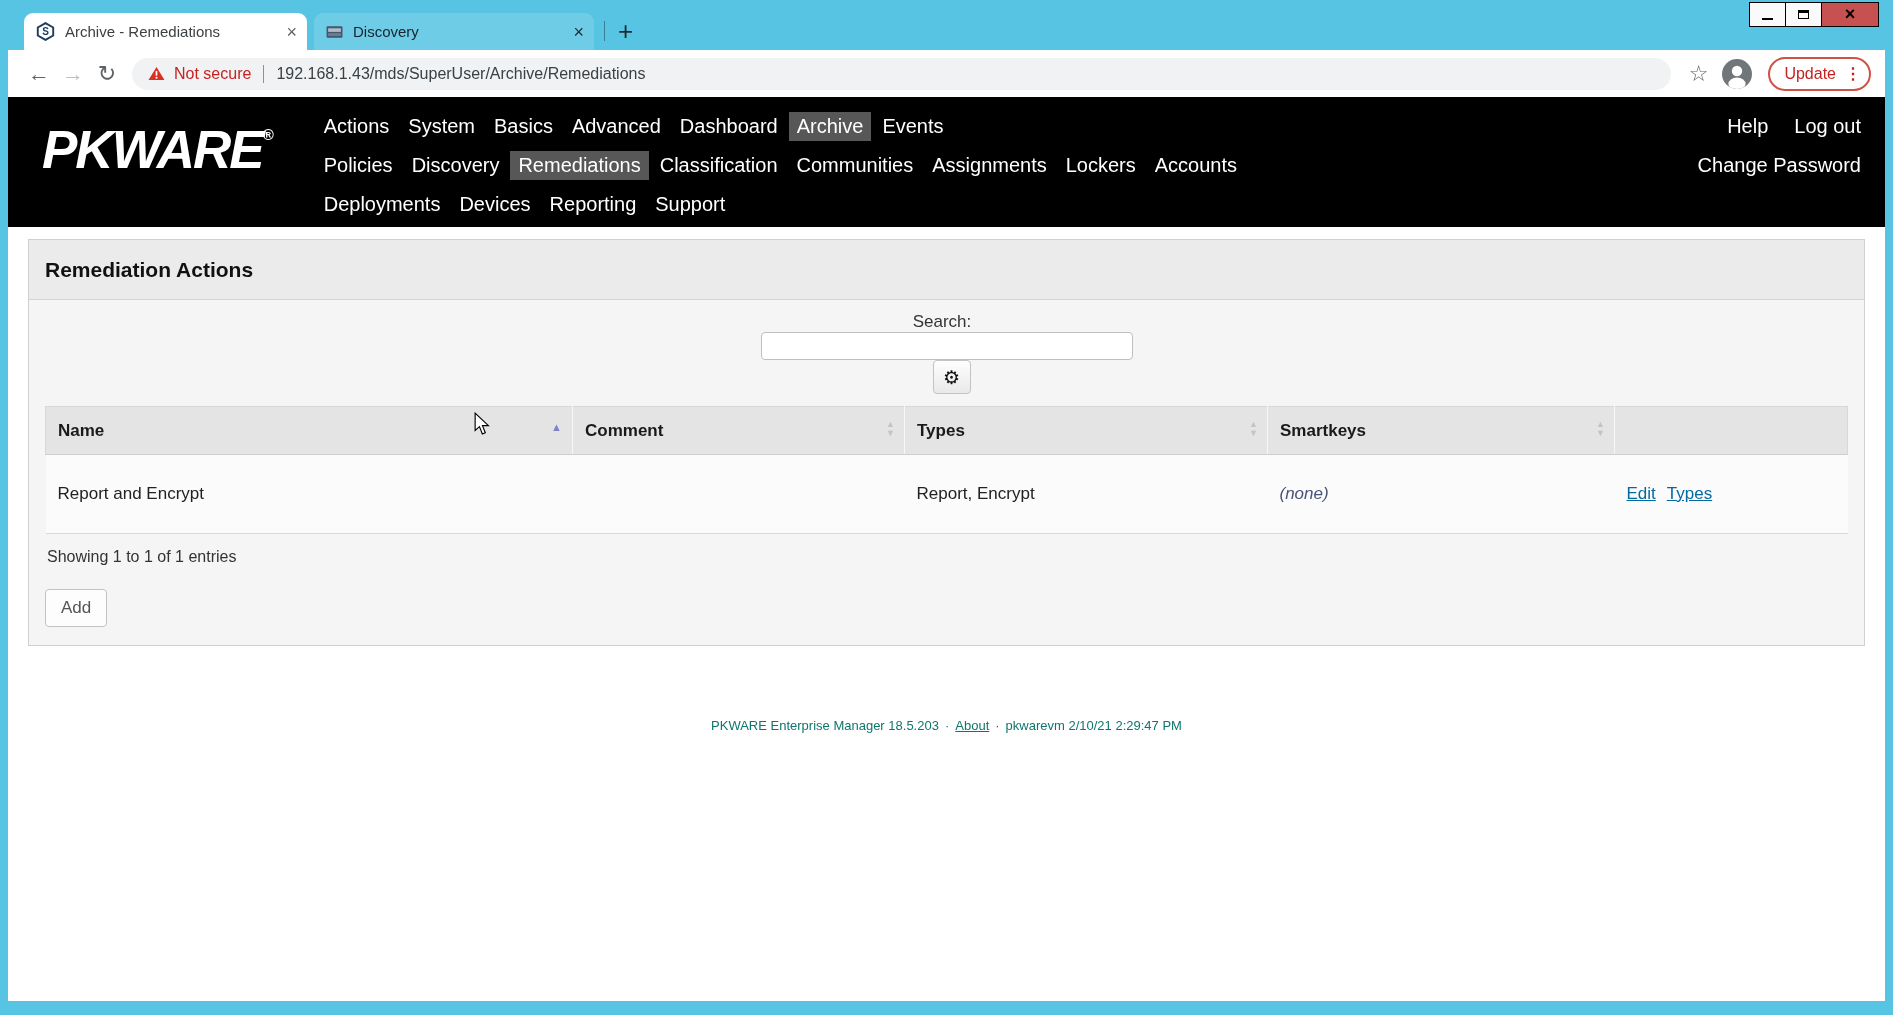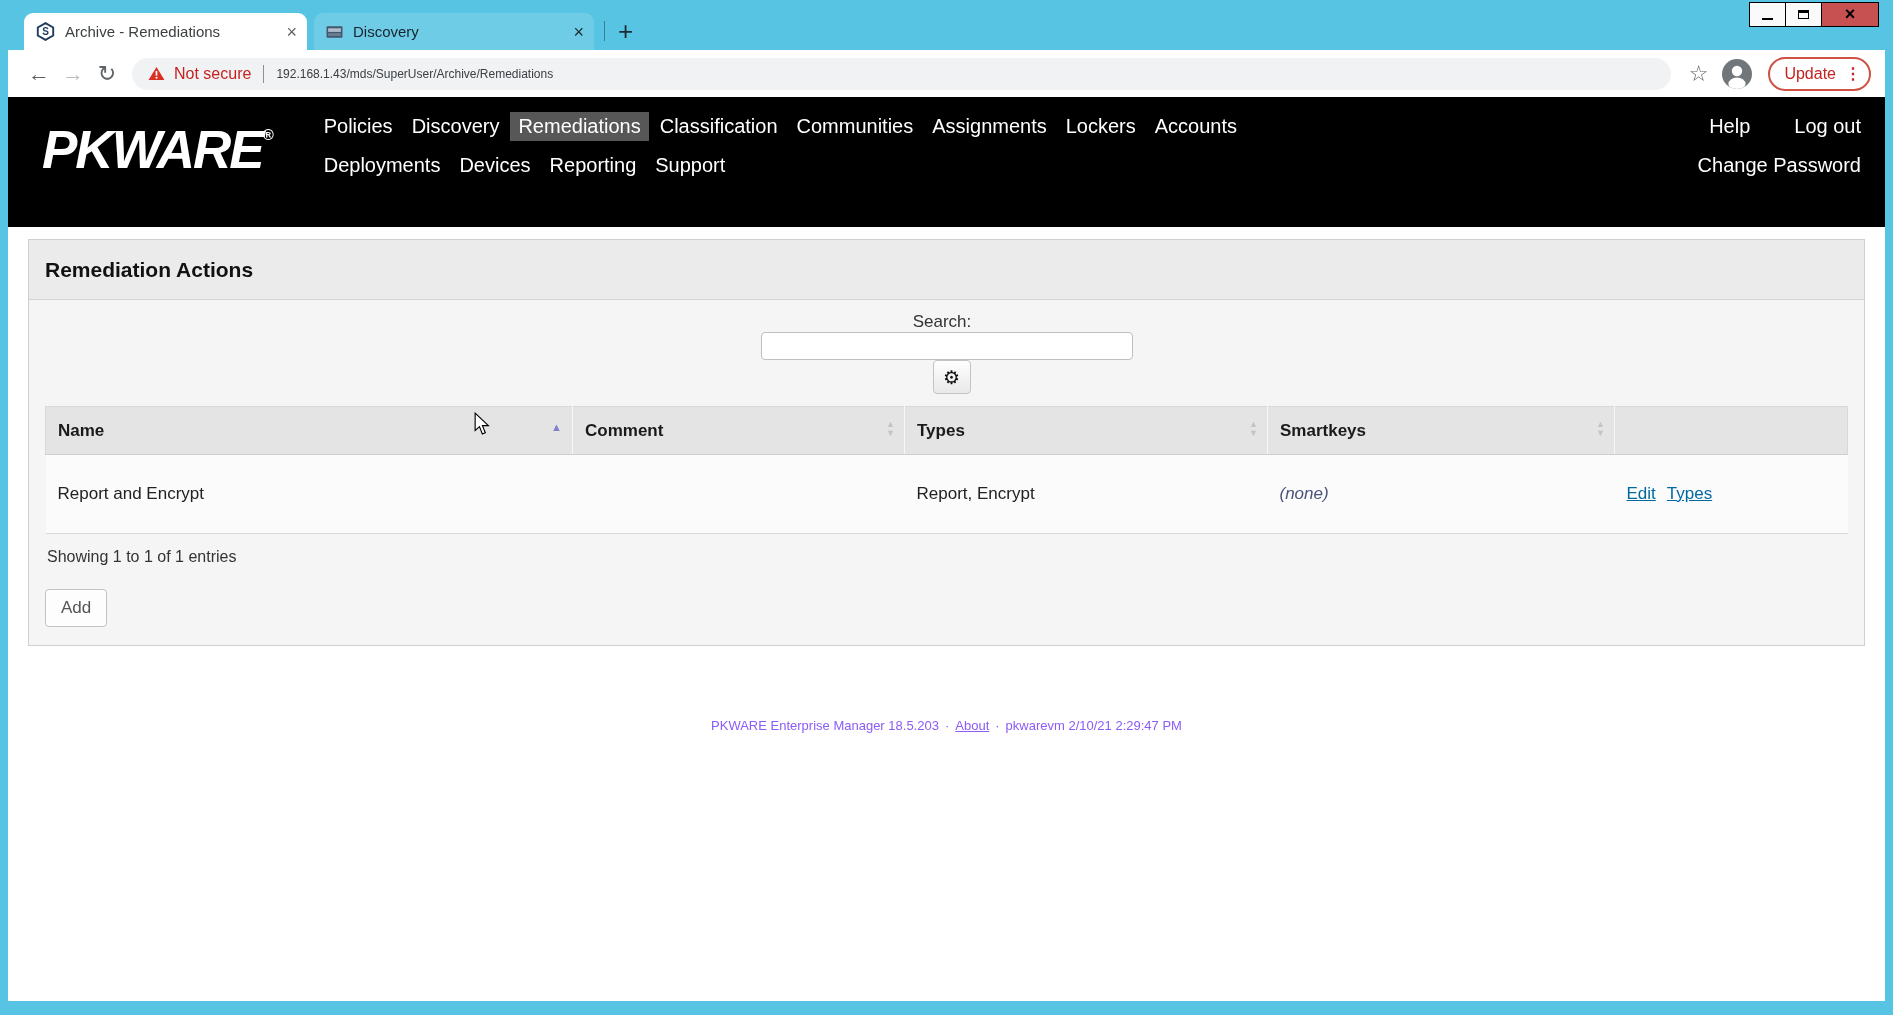--- a/index.html
+++ b/index.html
@@ -28,36 +28,36 @@
   .glyph-min{width:11px;height:2px;background:#000;margin-top:9px;}
   .glyph-max{width:11px;height:9px;border:1px solid #000;border-top-width:3px;box-sizing:border-box;}
 
   
   .toolbar{height:47px;background:#fff;display:flex;align-items:center;flex:none;padding:0 14px;}
   .nav-btn{font-size:22px;color:#5f6368;width:34px;text-align:center;flex:none;}
   .nav-btn.disabled{color:#bcc0c4;}
   .urlbar{flex:1;height:32px;background:#f0f2f4;border-radius:16px;display:flex;align-items:center;padding:0 16px;margin:0 8px;min-width:0;}
   .notsecure{color:#c5221f;font-size:16px;margin-left:9px;white-space:nowrap;}
   .url-sep{width:1px;height:18px;background:#8d9194;margin:0 12px;flex:none;}
-  .url-text{color:#3c4043;font-size:12px;white-space:nowrap;overflow:hidden;}
+  .url-text{color:#3c4043;font-size:16px;white-space:nowrap;overflow:hidden;}
   .star{font-size:22px;color:#5f6368;margin:0 10px;flex:none;}
   .avatar{width:30px;height:30px;flex:none;margin:0 4px;}
   .update-chip{height:30px;border:2px solid #d05246;border-radius:17px;color:#c5221f;display:flex;align-items:center;padding:0 8px 0 14px;font-size:16px;margin-left:12px;background:#fff;flex:none;}
   .chip-dots{font-size:16px;margin-left:9px;color:#c5221f;font-weight:700;}
 
   
   .siteheader{height:130px;background:#000;color:#fff;display:flex;flex:none;padding:0 24px 0 34px;box-sizing:border-box;}
   .logo{margin-top:22px;font-size:53px;font-weight:700;font-style:italic;letter-spacing:-2px;white-space:nowrap;}
   .logo sup{font-size:15px;font-style:normal;vertical-align:28px;letter-spacing:0;}
   .navblock{flex:1;margin-left:42px;padding-top:10px;}
   .nav-row{height:39px;display:flex;align-items:center;}
   .nav-item{font-size:20px;padding:3px 8px;margin-right:3px;white-space:nowrap;}
   .nav-item.active{background:#575757;}
   .account{padding-top:10px;}
-  .account-row{height:39px;display:flex;justify-content:flex-end;align-items:center;gap:44px;font-size:20px;white-space:nowrap;}
+  .account-row{height:39px;display:flex;justify-content:flex-end;align-items:center;gap:26px;font-size:20px;white-space:nowrap;}
 
   
   .page{flex:1;background:#fff;overflow:hidden;}
   .panel{margin:12px 20px 0;border:1px solid #d0d0d0;background:#f5f5f5;}
   .panel-header{height:59px;background:#ebebeb;border-bottom:1px solid #d4d4d4;display:flex;align-items:center;padding:0 16px;}
   .panel-title{font-size:21px;font-weight:700;color:#111;}
   .panel-body{padding:12px 16px 18px;}
 
   .search-row{display:flex;justify-content:flex-end;align-items:center;margin-bottom:12px;flex-direction:column;}
   .search-label{font-size:17px;color:#333;margin-right:9px;}
@@ -72,21 +72,21 @@
   th.w1{width:527px}th.w2{width:332px}th.w3{width:363px}th.w4{width:347px}
   tbody td{background:#fbfbfb;height:46px;font-size:17px;color:#222;padding:16px 12px;border-bottom:1px solid #d9d9d9;}
   .sort-asc{position:absolute;right:10px;top:15px;color:#8080cf;font-size:11px;line-height:1;}
   .sort-both{position:absolute;right:9px;top:13px;color:#c4c4c4;font-size:9px;line-height:9px;text-align:center;}
   .smartkeys-none{font-style:italic;color:#4a527a;}
   .row-link{color:#0369a1;text-decoration:underline;margin-right:11px;font-size:17px;}
 
   .summary{font-size:16px;color:#333;margin:4px 0 23px 2px;}
   .add-btn{font-size:17px;color:#555;background:#fdfdfd;border:1px solid #c2c2c2;border-radius:4px;padding:8px 15px;font-family:"Liberation Sans",sans-serif;}
 
-  .footer{margin-top:72px;text-align:center;font-size:13px;color:#8b5cf6;}
+  .footer{margin-top:72px;text-align:center;font-size:13px;color:#0f766e;}
   .footer .about{text-decoration:underline;}
   .footer span{margin:0 3px;}
 
   .cursor{position:absolute;left:472px;top:412px;z-index:99;pointer-events:none;}
 </style>
 </head>
 <body>
 
 <div class="frame">
   <div class="browser">
@@ -155,20 +155,29 @@
       </svg>
       <div class="update-chip">
         <span>Update</span>
         <span class="chip-dots">⋮</span>
       </div>
     </div>
 
     <div class="siteheader">
       <div class="logo"><span>PKWARE</span><sup>®</sup></div>
       <div class="navblock" id="nav-rows">
+          <div class="nav-row">
+            <span class="nav-item">Actions</span>
+            <span class="nav-item">System</span>
+            <span class="nav-item">Basics</span>
+            <span class="nav-item">Advanced</span>
+            <span class="nav-item">Dashboard</span>
+            <span class="nav-item active">Archive</span>
+            <span class="nav-item">Events</span>
+          </div>
           <div class="nav-row">
             <span class="nav-item">Policies</span>
             <span class="nav-item">Discovery</span>
             <span class="nav-item active">Remediations</span>
             <span class="nav-item">Classification</span>
             <span class="nav-item">Communities</span>
             <span class="nav-item">Assignments</span>
             <span class="nav-item">Lockers</span>
             <span class="nav-item">Accounts</span>
           </div>

